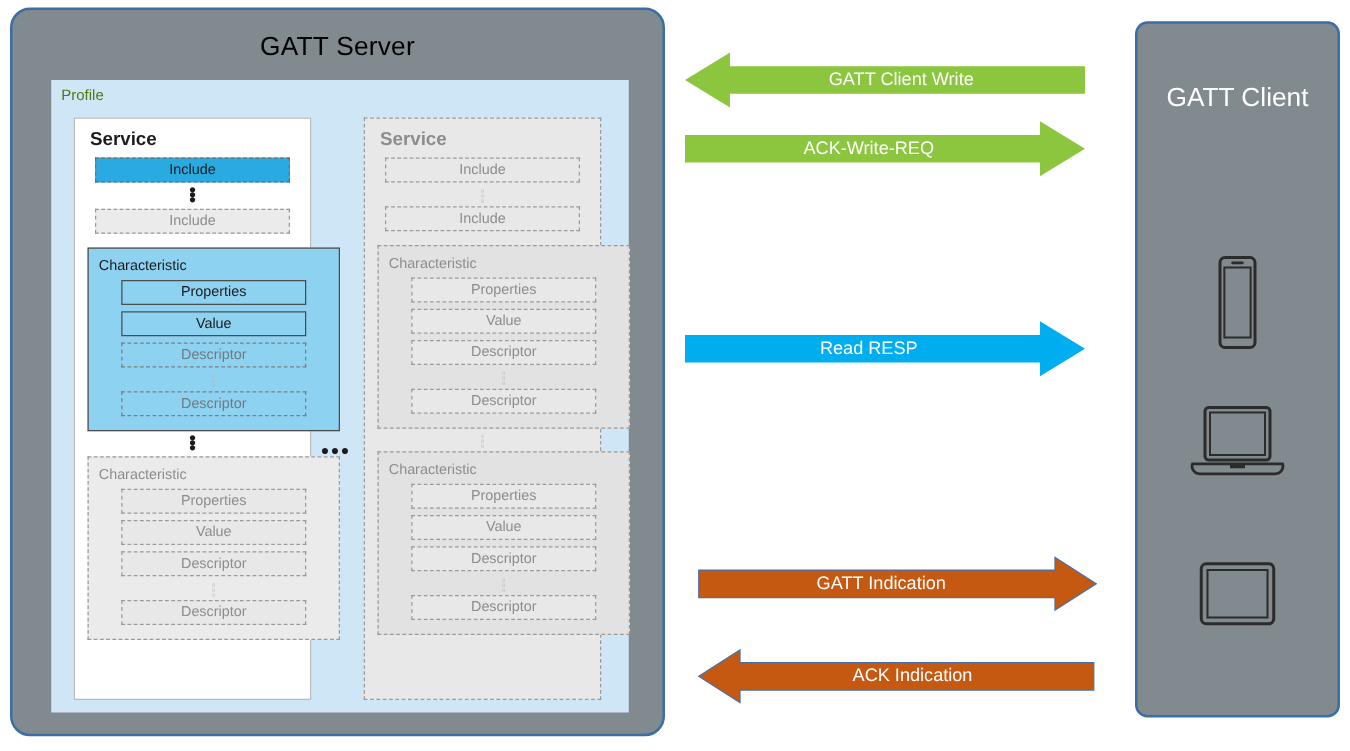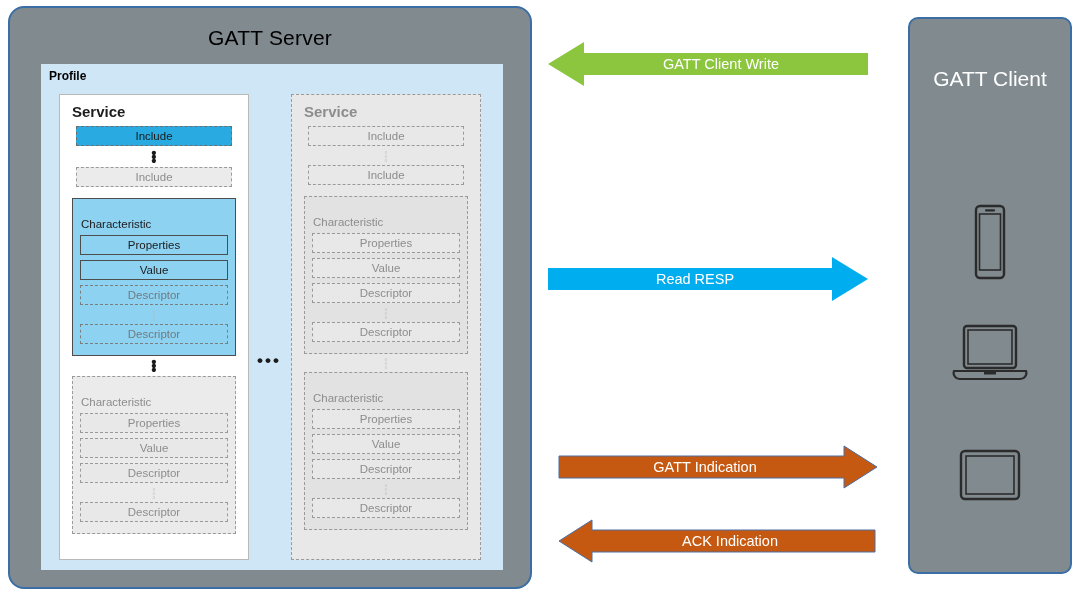--- a/index.html
+++ b/index.html
@@ -22,21 +22,21 @@
   #server-title{
     position:absolute;top:18px;left:0;width:100%;
     text-align:center;color:#000000;font-size:21px;letter-spacing:.2px;
   }
   #profile-box{
     position:absolute;left:31px;top:56px;width:462px;height:506px;
     background:#cfe6f7;
     box-sizing:border-box;
   }
   #profile-label{
-    position:absolute;left:8px;top:5px;font-size:12px;font-weight:bold;color:#000000;
+    position:absolute;left:8px;top:5px;font-size:12px;font-weight:normal;color:#4d7c0f;
   }
 
   
   .service-col{
     position:absolute;top:30px;width:190px;height:466px;
     box-sizing:border-box;
     padding:8px 10px 0 10px;
   }
   #service-col-active{
     left:18px;
@@ -73,22 +73,22 @@
   .box.ghost{
     background:#e8e8e8;border:1px dashed #9a9a9a;color:#8d8d8d;
   }
   .box.ghost-white{
     background:#ebebeb;border:1px dashed #9a9a9a;color:#8d8d8d;
   }
 
   
   .charac{
     box-sizing:border-box;
-    width:164px;margin:0 auto 4px auto;
-    padding:19px 6px 6px 6px;
+    width:202px;margin:0 auto 4px auto;
+    padding:8px 6px 6px 6px;
   }
   .charac-title{font-size:11.5px;margin:0 0 5px 2px;}
   .charac.active{
     background:#8ed2f2;border:1px solid #4d4d4d;
   }
   .charac.active .charac-title{color:#1b1b1b;}
   .charac.dim{
     background:#ebebeb;border:1px dashed #9a9a9a;
   }
   .charac.dim .charac-title{color:#8d8d8d;}
@@ -250,20 +250,26 @@
 
 <div id="arrow-area">
 
   <div class="arrow left" style="left:8px;top:40px;text-align:center;">
     <svg width="320" height="48" viewBox="0 0 320 48">
       <polygon points="0,24 36,2 36,13 320,13 320,35 36,35 36,46" fill="#8CC63F"></polygon>
     </svg>
     <div class="arrow-label">GATT Client Write</div>
   </div>
 
+  <div class="arrow right" style="left:8px;top:95px;">
+    <svg width="320" height="48" viewBox="0 0 320 48">
+      <polygon points="320,24 284,2 284,13 0,13 0,35 284,35 284,46" fill="#8CC63F"></polygon>
+    </svg>
+    <div class="arrow-label">ACK-Write-REQ</div>
+  </div>
 
 
   <div class="arrow right" style="left:8px;top:255px;">
     <svg width="320" height="48" viewBox="0 0 320 48">
       <polygon points="320,24 284,2 284,13 0,13 0,35 284,35 284,46" fill="#00AEEF"></polygon>
     </svg>
     <div class="arrow-label">Read RESP</div>
   </div>
 
 

